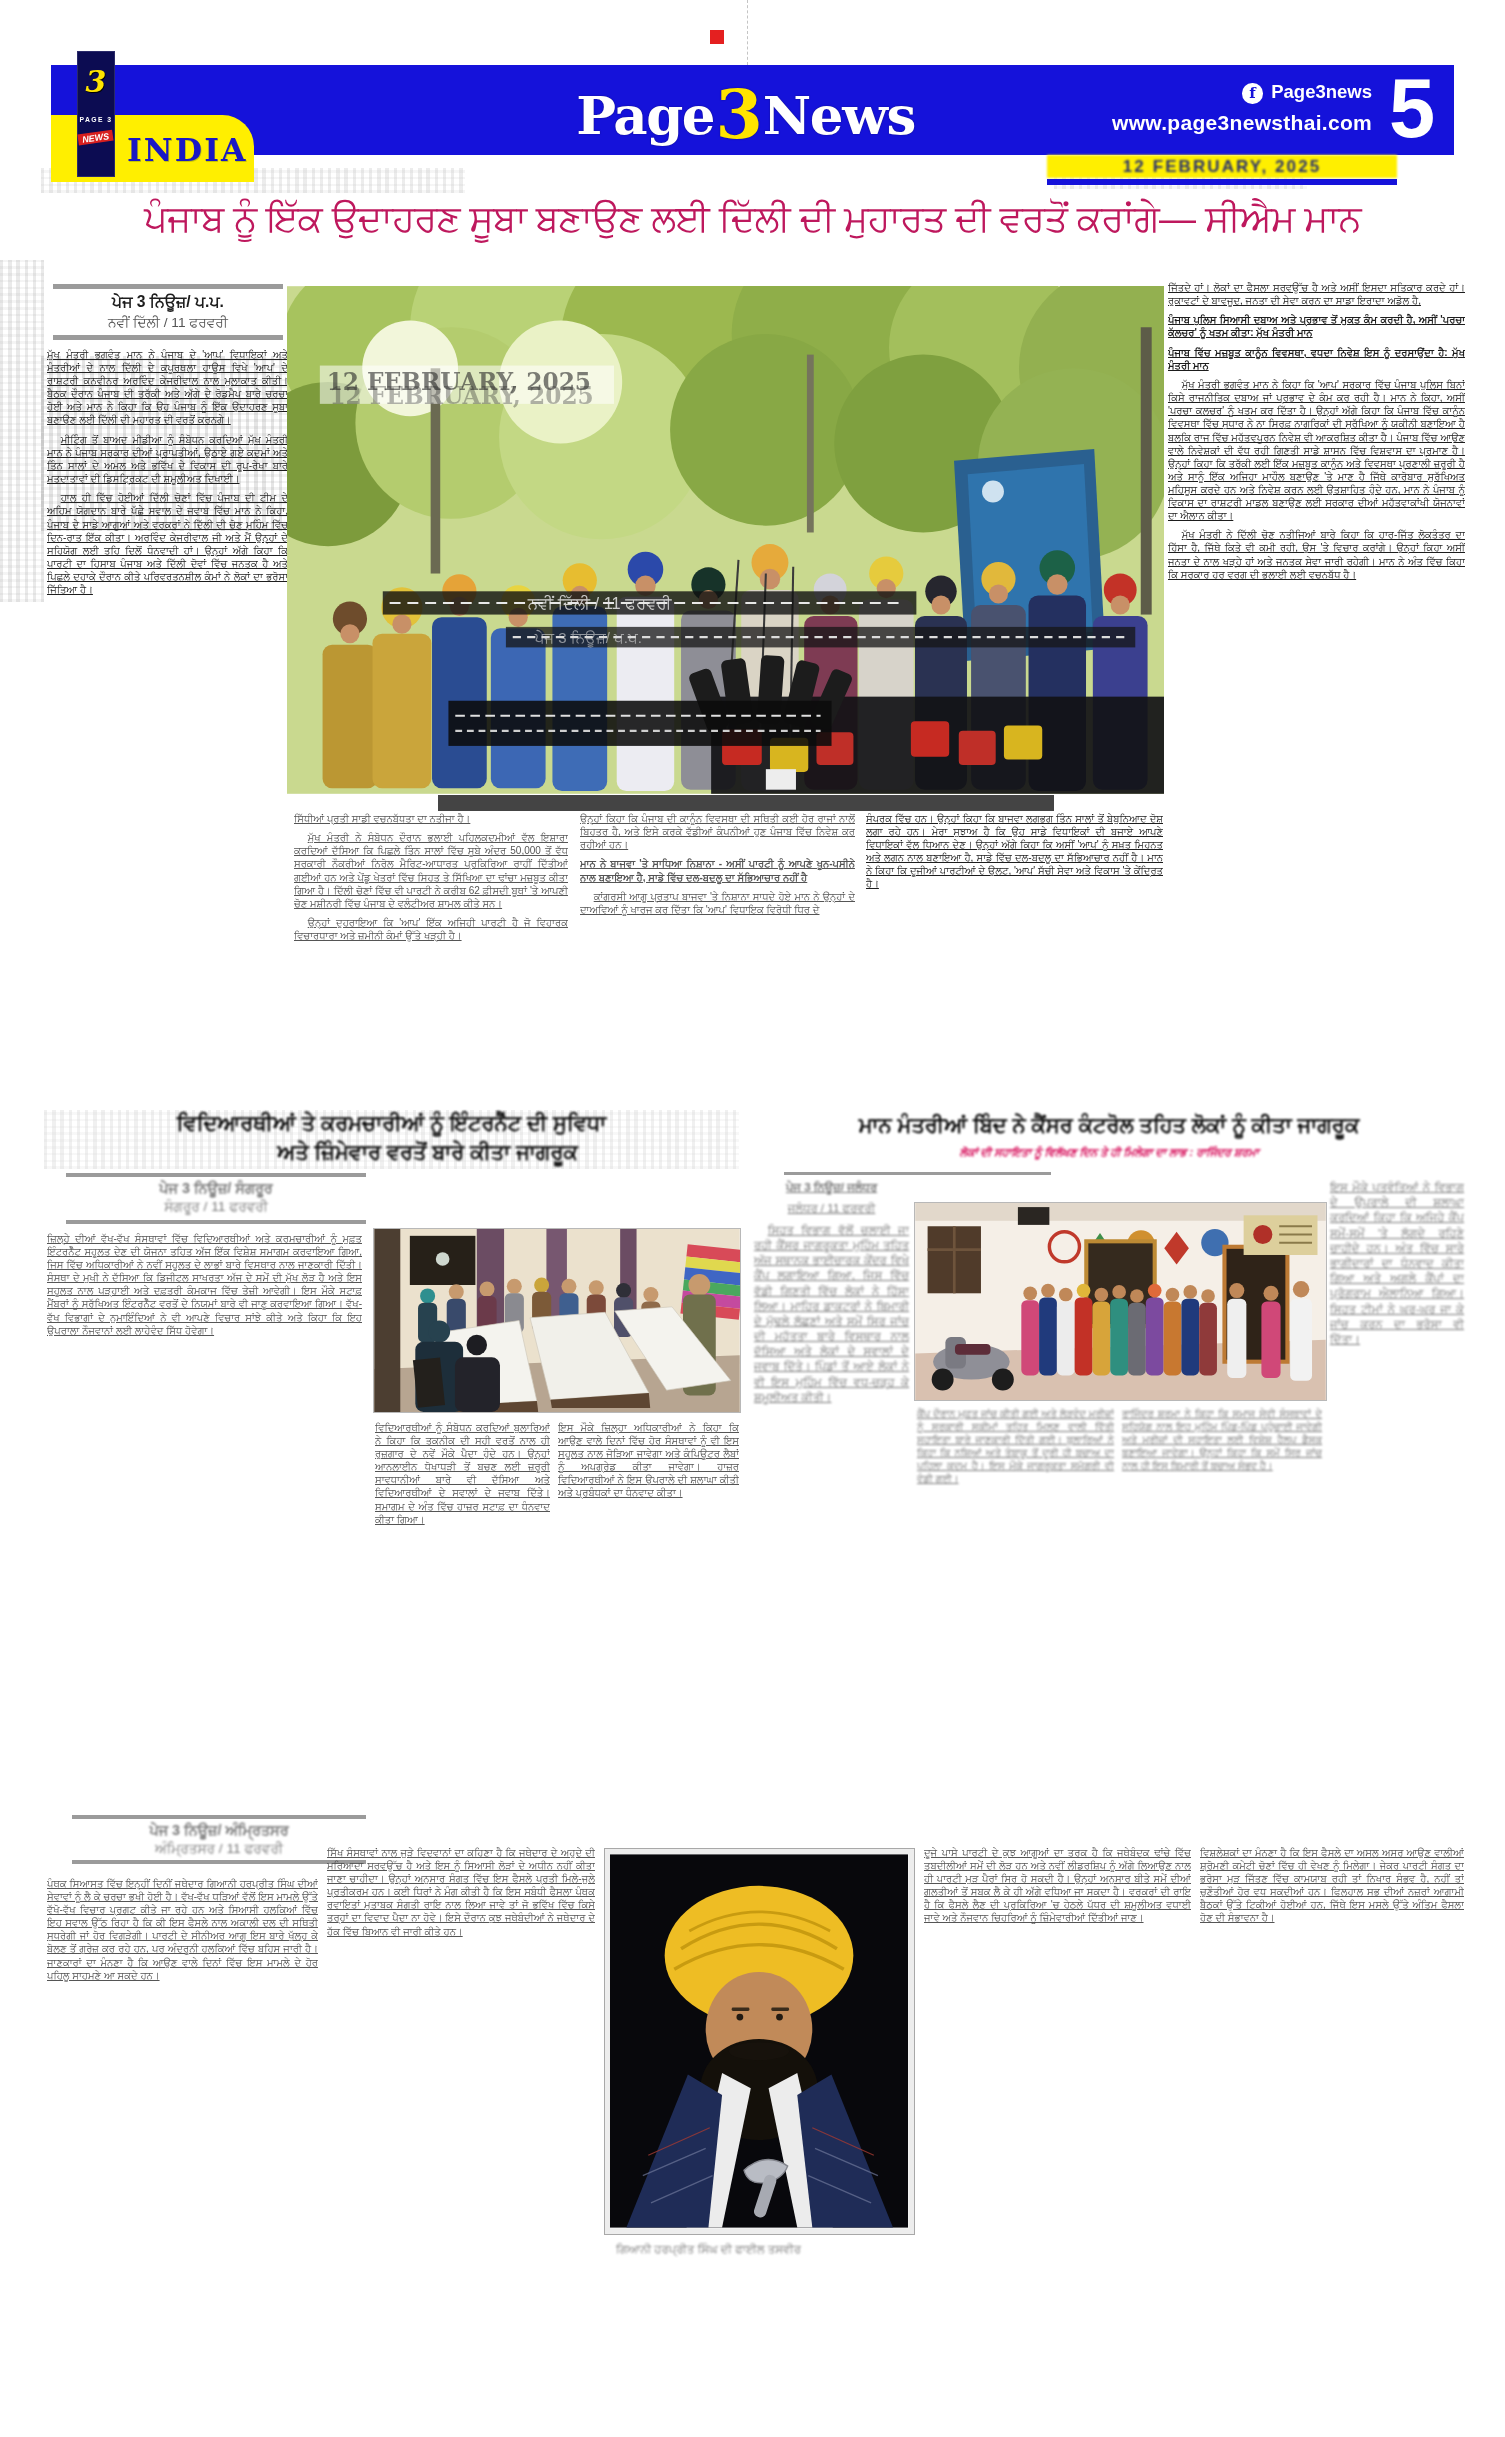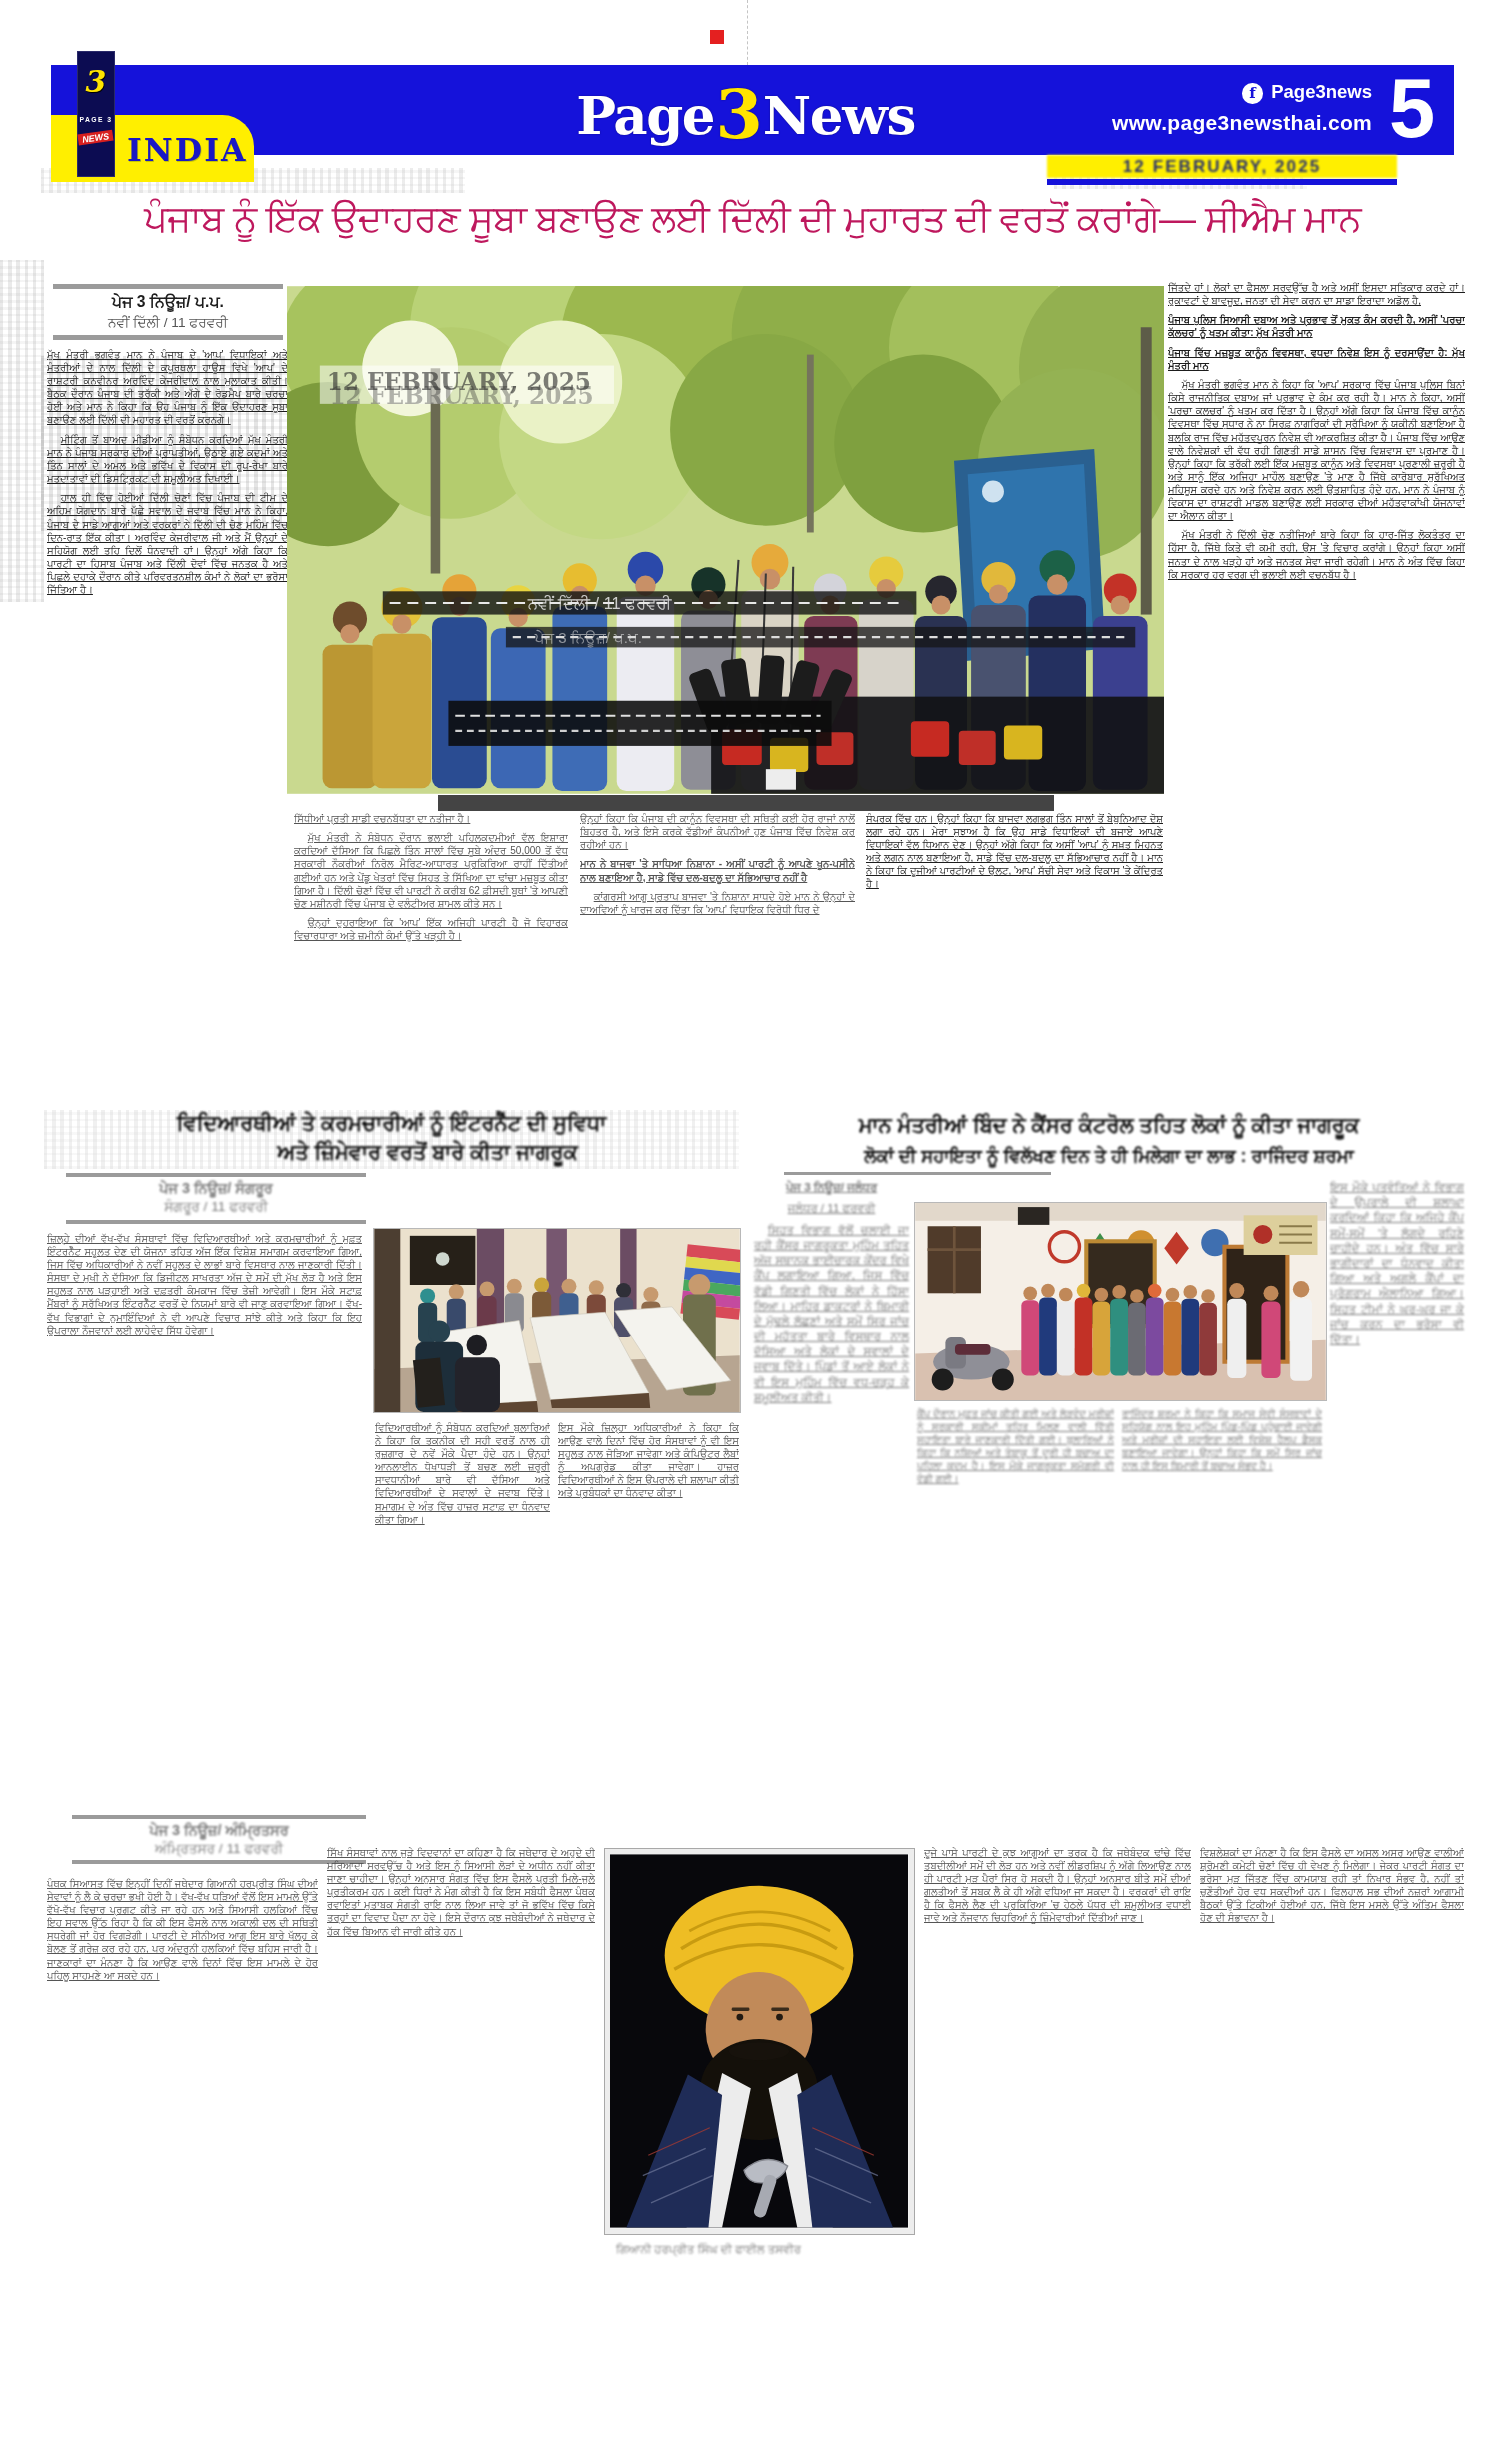--- a/index.html
+++ b/index.html
@@ -38,21 +38,21 @@
          text-align:center;display:inline-block;}
   .soc{color:#ffffff;font-size:18.5px;font-weight:bold;}
   .site{color:#ffffff;font-size:21px;font-weight:bold;letter-spacing:0.3px;}
   .pageno{color:#ffffff;font-size:83px;font-weight:bold;line-height:1;}
   .date-strip{background:#ffef00;color:#27306e;font-weight:bold;font-size:17px;
               letter-spacing:2.1px;line-height:23px;filter:blur(0.8px);}
   .crease{border-left:1.4px dashed #c4c4c4;}
   
   .h-lead{font-size:37px;font-weight:400;color:#be185d;line-height:1.05;letter-spacing:-0.7px;}
   .h-mid{font-size:21px;font-weight:800;color:#181818;line-height:1.12;}
-  .h-sub{font-size:18px;font-weight:bold;color:#000000;}
+  .h-sub{font-size:11px;font-weight:bold;color:#be185d;font-style:italic;}
   .h-bot{font-size:32px;font-weight:800;color:#13131f;line-height:1.05;}
   .byl{font-weight:bold;font-size:15.7px;}
   .dtl{font-size:13.7px;}
   .photo-frame{background:#f2f2f2;border:0.7px solid #b8b8b8;}
   .cap{font-size:11.6px;}
 </style>
 </head>
 <body>
 
 <div class="page">

